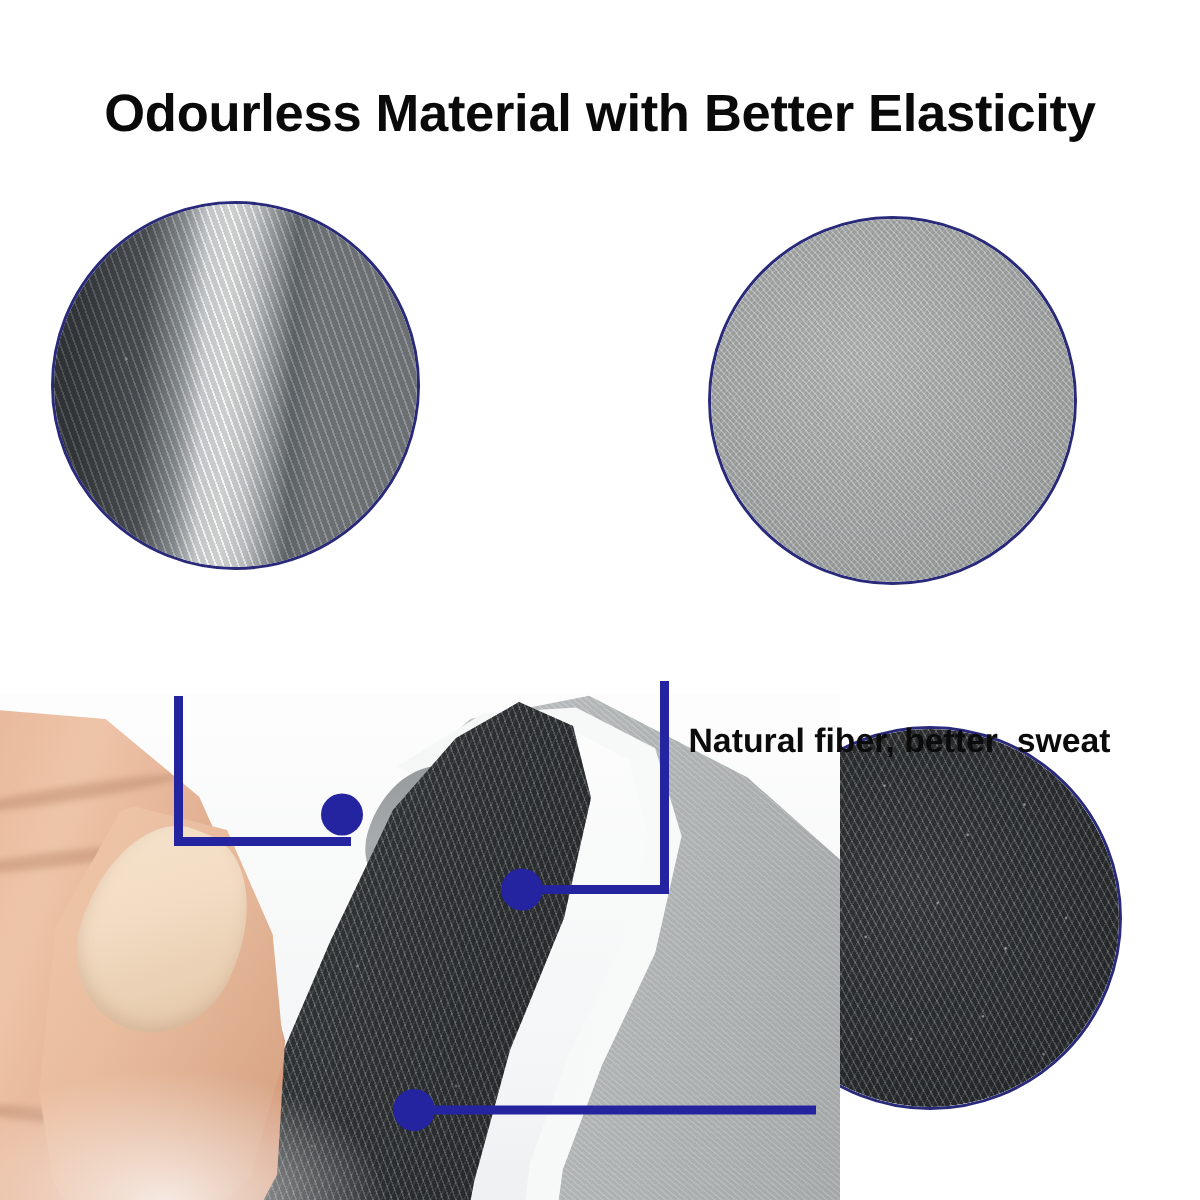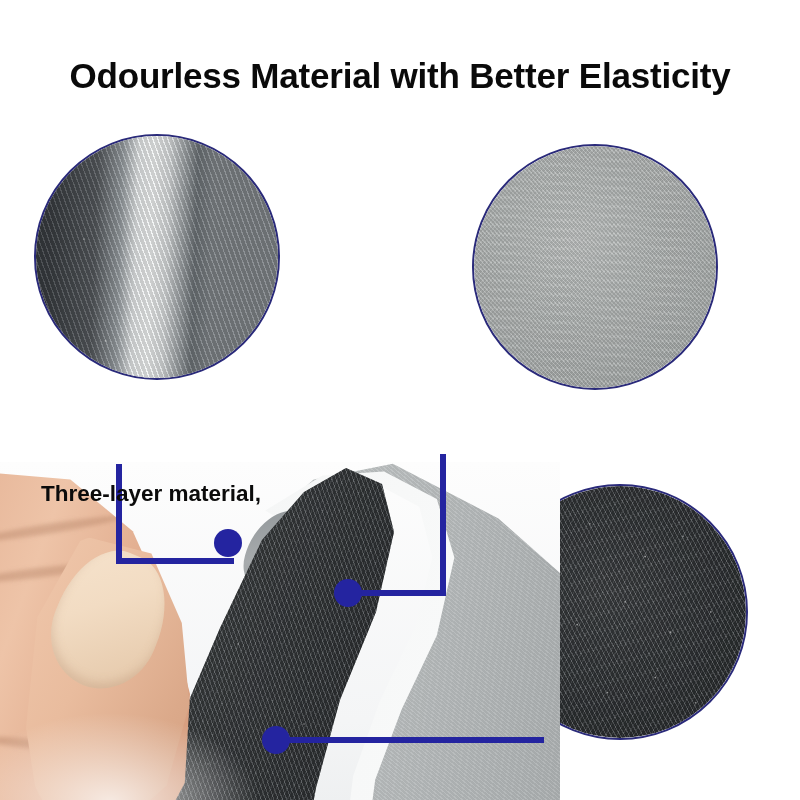--- a/index.html
+++ b/index.html
@@ -325,24 +325,24 @@
   <div class="callout-dot" id="callout1-dot"></div>
 
   <div class="callout-line" id="callout2-v"></div>
   <div class="callout-line" id="callout2-h"></div>
   <div class="callout-dot" id="callout2-dot"></div>
 
   <div class="callout-line" id="callout3-h"></div>
   <div class="callout-dot" id="callout3-dot"></div>
 
   <div class="caption" id="caption-layers">
-    <span class="line">Three-layer material,</span>
   </div>
 
   <div class="caption" id="caption-fiber">
+    <span class="line">Natural fiber, better  sweat</span>
   </div>
 
   <div class="caption" id="caption-soft">
     <span class="line">Soft material,</span>
     
   </div>
 
 </div>
 
 </body></html>

